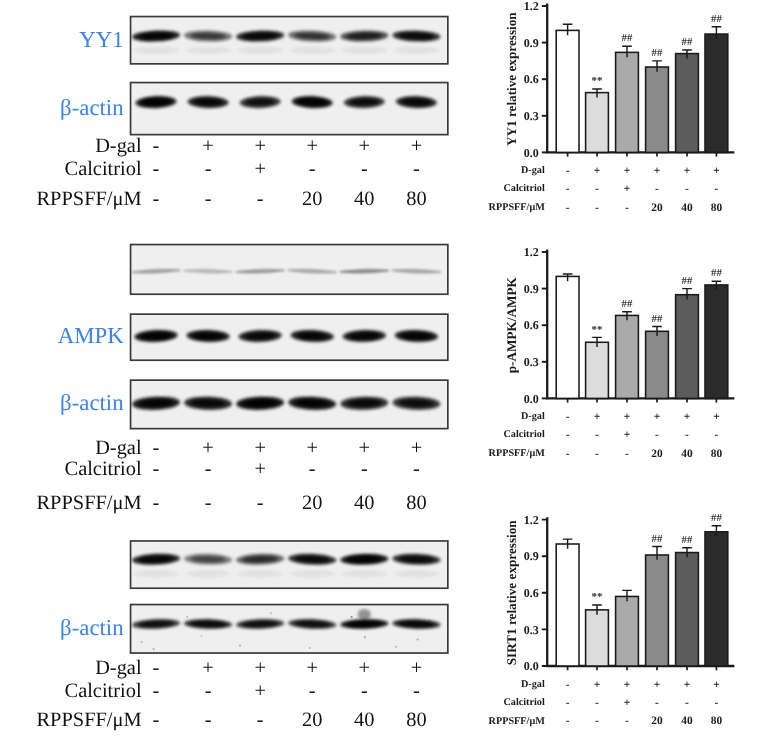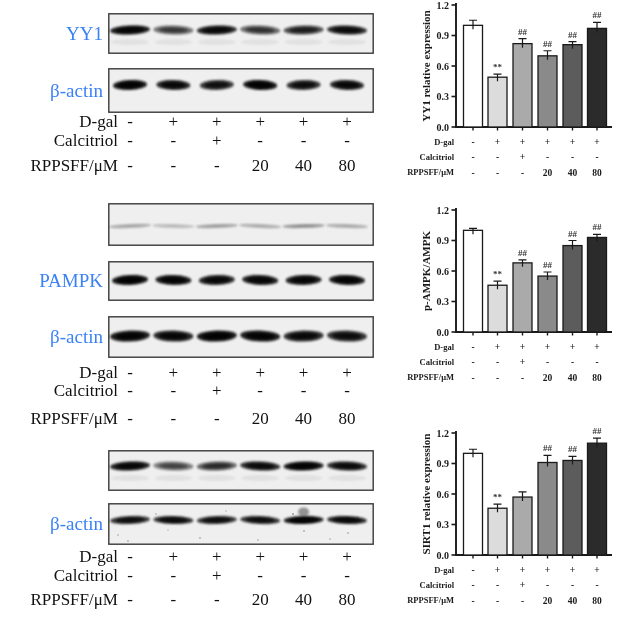--- a/index.html
+++ b/index.html
@@ -146,21 +146,21 @@
       <g transform="rotate(2.5 152.2 23)">
         <ellipse cx="152.2" cy="23" rx="21" ry="1.7" fill="#0a0a0a" opacity="0.32" filter="url(#bl10)"></ellipse>
       </g>
       <g transform="rotate(-1.5 195.60000000000002 23)">
         <ellipse cx="195.60000000000002" cy="23" rx="21" ry="1.7" fill="#0a0a0a" opacity="0.45" filter="url(#bl10)"></ellipse>
       </g>
       <g transform="rotate(2 239 23)">
         <ellipse cx="239" cy="23" rx="21" ry="1.7" fill="#0a0a0a" opacity="0.33" filter="url(#bl10)"></ellipse>
       </g>
     </svg>
-    <div class="blot-label" style="top: 270px;">PAMPK</div>
+    <div class="blot-label" style="top: 270px;">AMPK</div>
     <svg width="266" height="40" viewBox="0 0 266 40" style="left: 108px; top: 261px;">
       <defs>
         <filter id="bl11" x="-40%" y="-150%" width="180%" height="400%">
           <feGaussianBlur stdDeviation="1.3"></feGaussianBlur>
         </filter>
       </defs>
       <rect x="0.8" y="0.8" width="264.4" height="38.4" fill="#efefef" stroke="#3a3a3a" stroke-width="1.4"></rect>
       <g transform="rotate(-2.5 22 19)">
         <ellipse cx="22" cy="19" rx="18" ry="5" fill="#0a0a0a" opacity="0.95" filter="url(#bl11)"></ellipse>
         <ellipse cx="22" cy="19" rx="12.959999999999999" ry="2.75" fill="#000" opacity="0.9025" filter="url(#bl11)"></ellipse>

